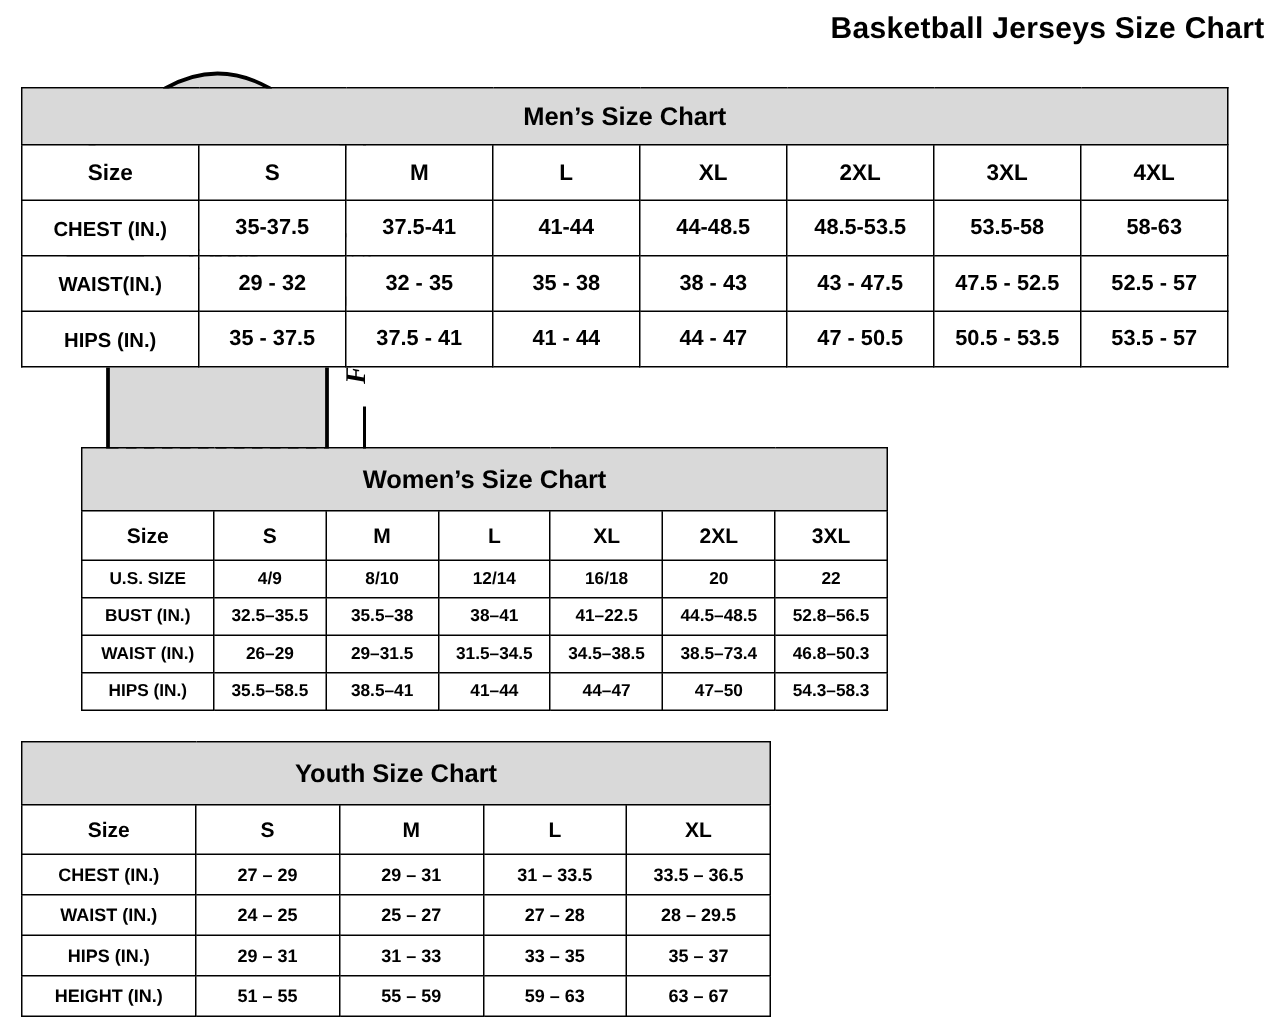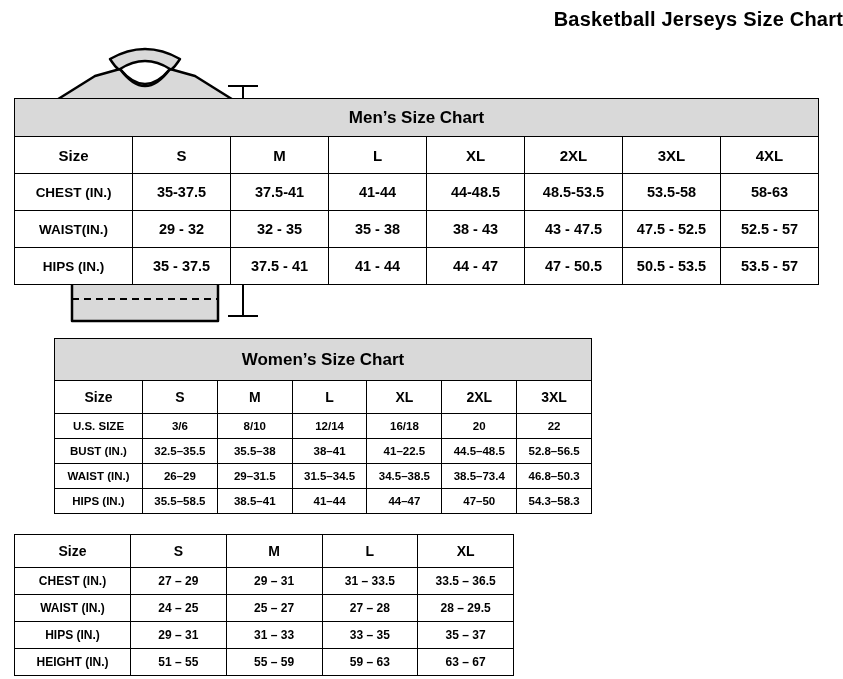--- a/index.html
+++ b/index.html
@@ -21,21 +21,20 @@
     font-weight: bold;
     margin: 8px 0 0 0;
     letter-spacing: 0.2px;
   }
   .chart-block {
     position: absolute;
   }
   table.size-table {
     border-collapse: collapse;
     table-layout: fixed;
-    margin-top: 40px;
   }
   table.size-table td, table.size-table th {
     border: 1px solid #000000;
     text-align: center;
     vertical-align: middle;
     font-weight: bold;
     background: #ffffff;
     padding: 0;
   }
   .caption-cell {
@@ -171,21 +170,21 @@
         <td>Size</td>
         <td>S</td>
         <td>M</td>
         <td>L</td>
         <td>XL</td>
         <td>2XL</td>
         <td>3XL</td>
       </tr>
       <tr class="data-row">
         <td class="rowlabel">U.S. SIZE</td>
-        <td>3/6</td>
+        <td>4/9</td>
         <td>8/10</td>
         <td>12/14</td>
         <td>16/18</td>
         <td>20</td>
         <td>22</td>
       </tr>
       <tr class="data-row">
         <td class="rowlabel">BUST (IN.)</td>
         <td>32.5–35.5</td>
         <td>35.5–38</td>
@@ -219,20 +218,23 @@
 <div class="chart-block" id="youth-block">
   <table class="size-table" id="youth-table">
     <colgroup>
       <col class="c0">
         <col>
         <col>
         <col>
         <col>
     </colgroup>
     <tbody>
+      <tr>
+        <td class="caption-cell" colspan="5">Youth Size Chart</td>
+      </tr>
       <tr class="hdr-row">
         <td>Size</td>
         <td>S</td>
         <td>M</td>
         <td>L</td>
         <td>XL</td>
       </tr>
       <tr class="data-row">
         <td class="rowlabel">CHEST (IN.)</td>
         <td>27 – 29</td>

